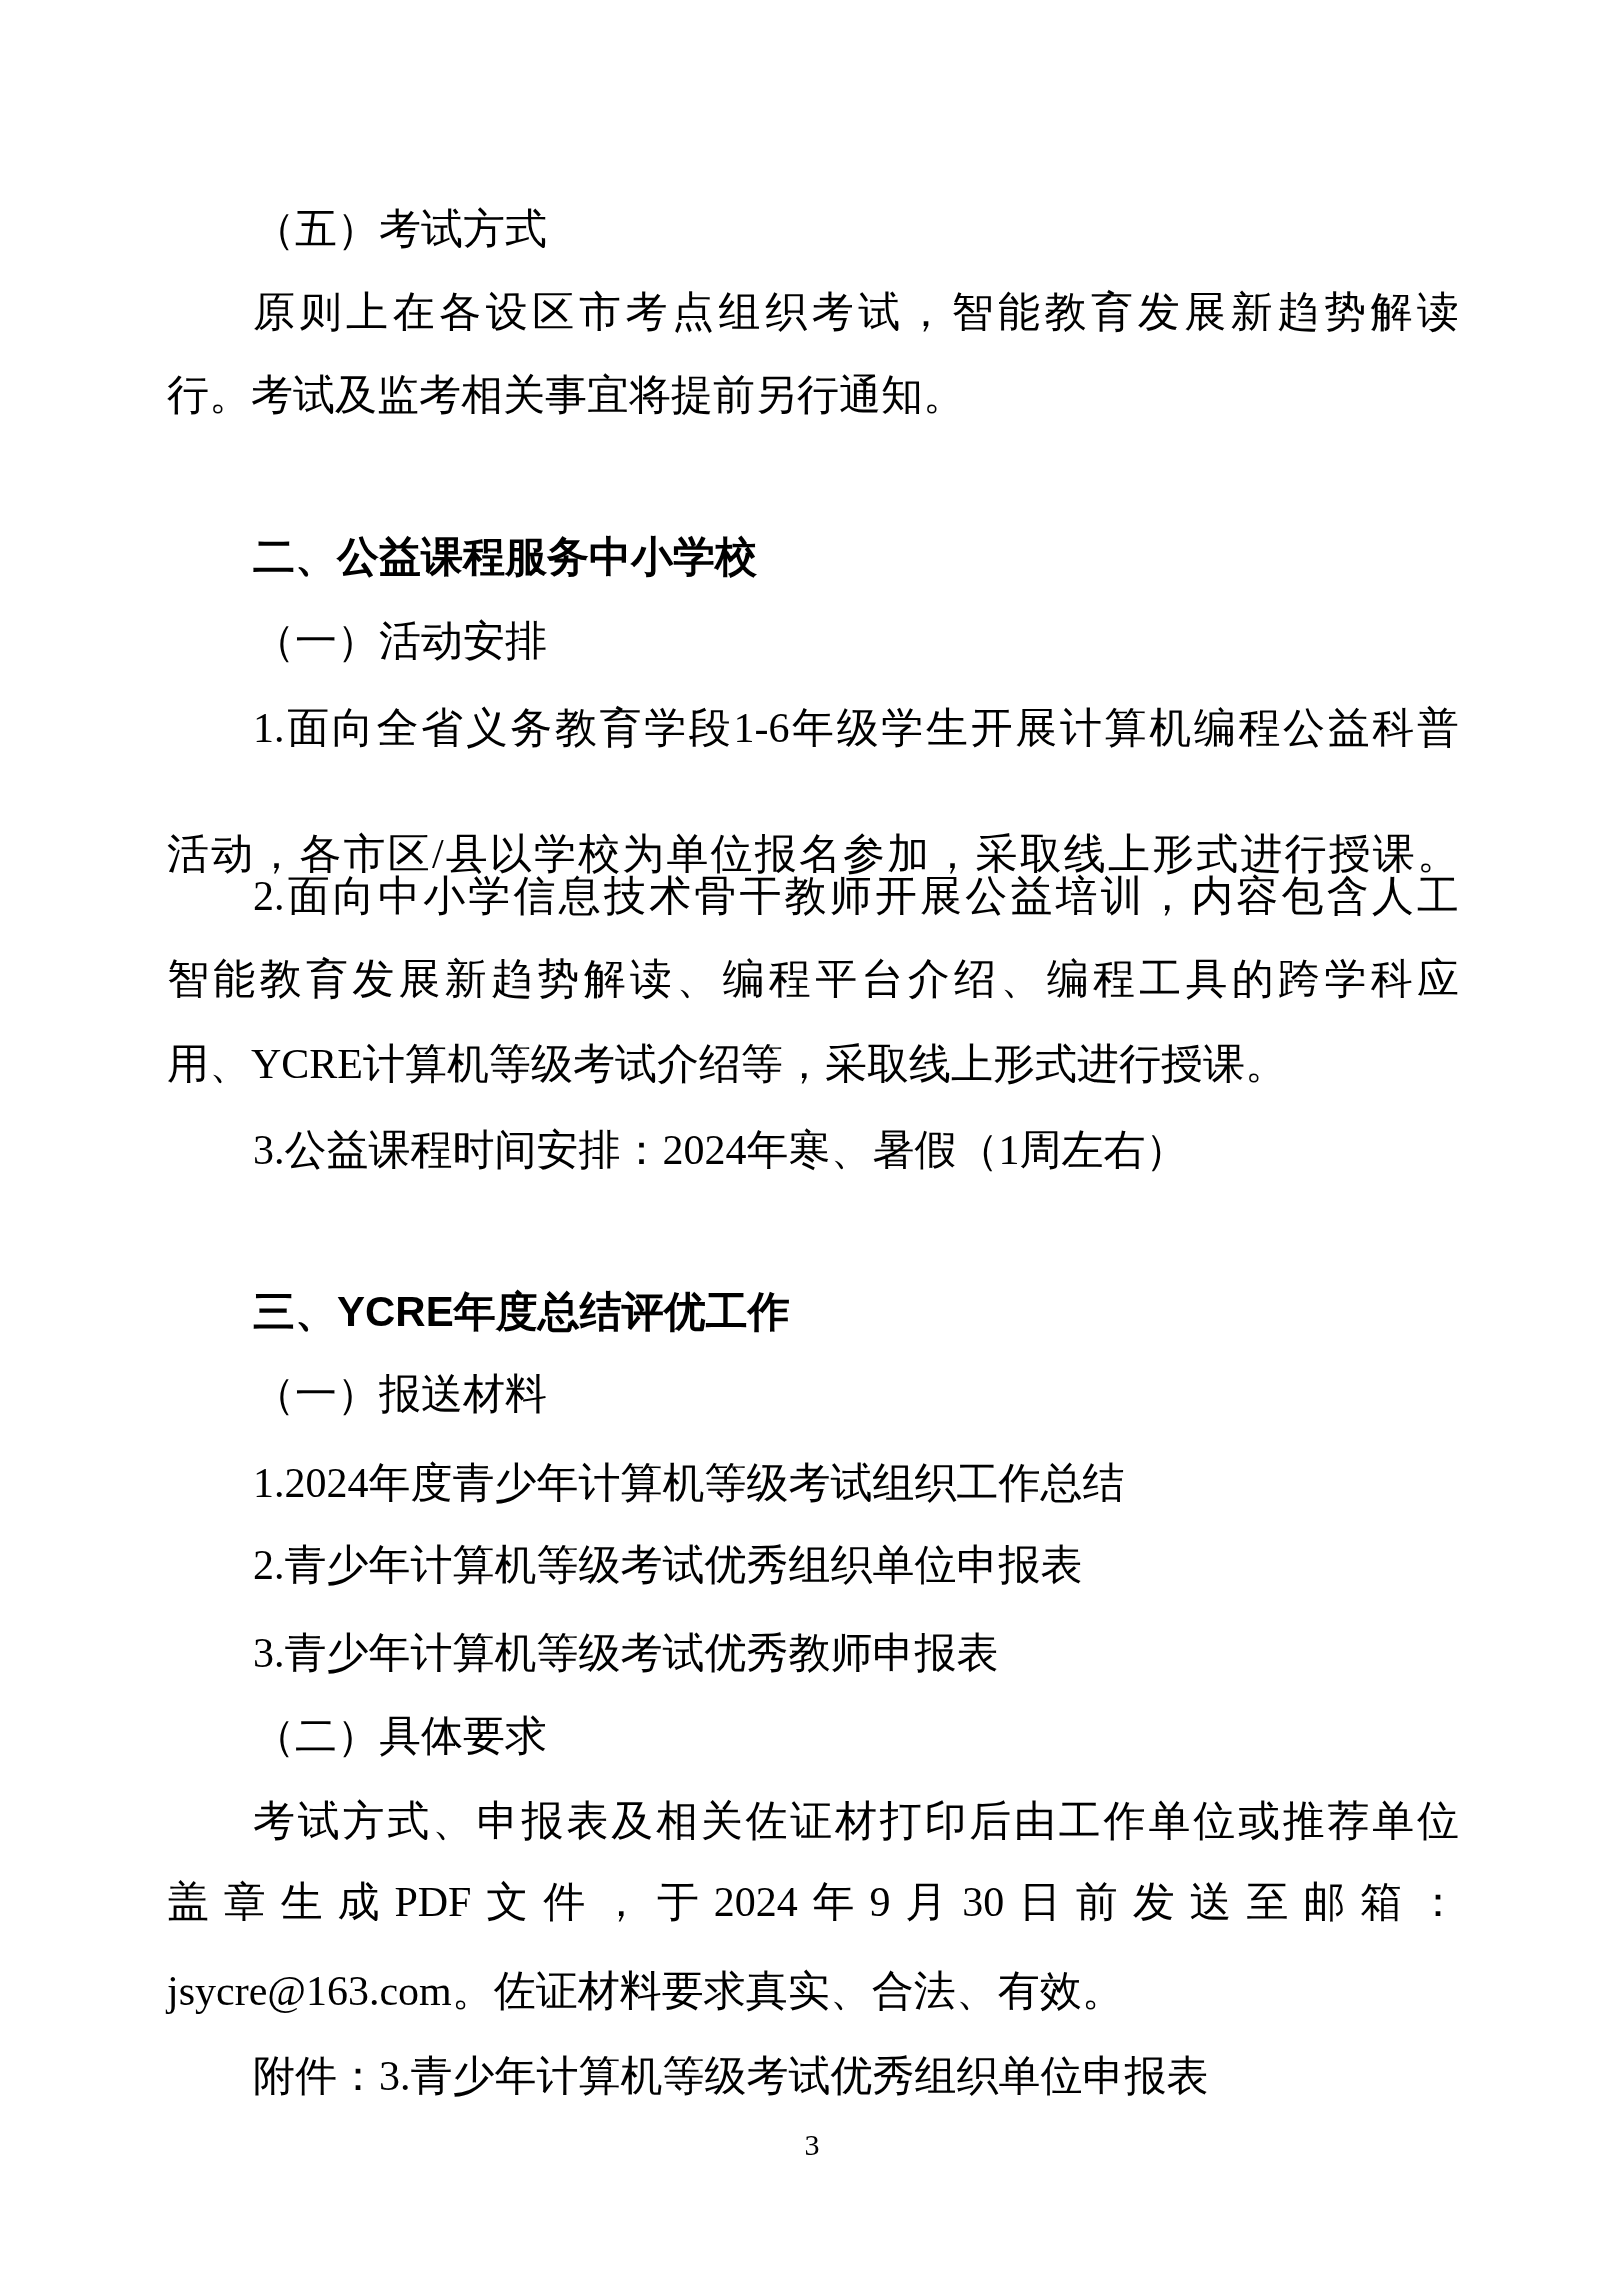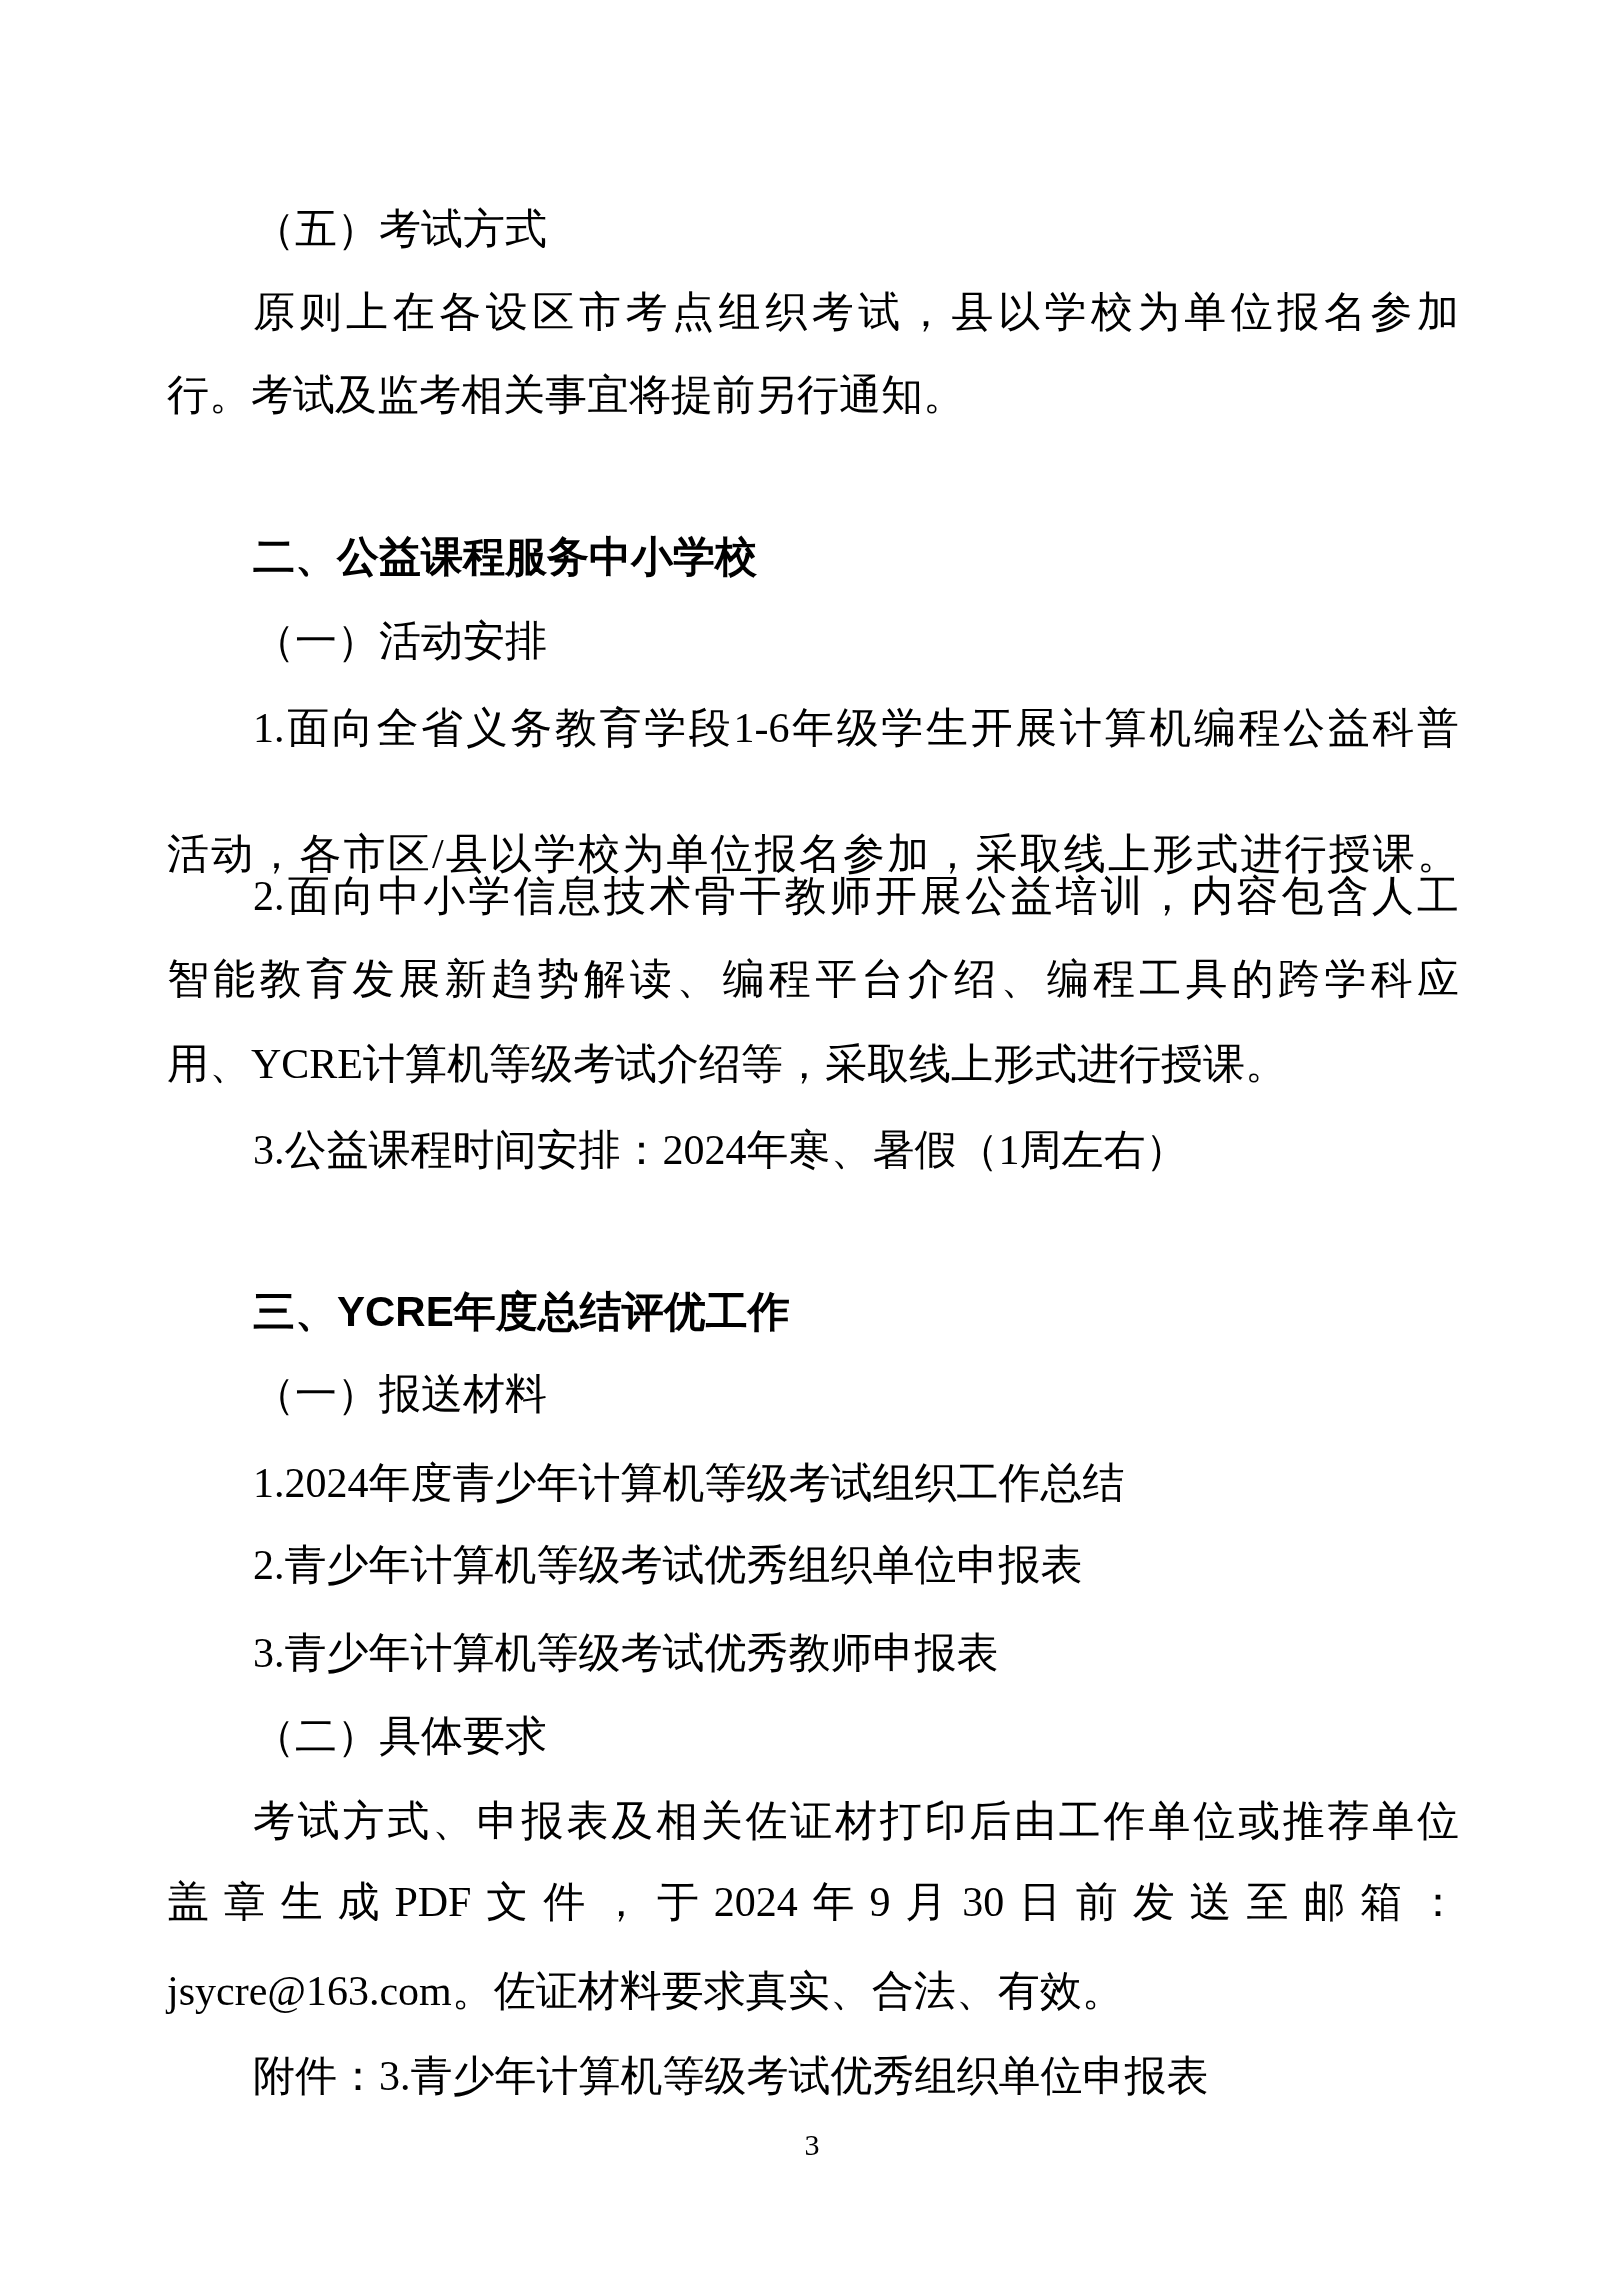--- a/index.html
+++ b/index.html
@@ -47,21 +47,21 @@
     line-height: 39px;
     font-family: "Liberation Serif", "DejaVu Serif", serif;
   }
 </style>
 </head>
 <body>
 
 <div class="page">
 
   <div class="line indent" style="top:187px">（五）考试方式</div>
-  <div class="line indent fill" style="top:270px">原则上在各设区市考点组织考试，县以学校为单位报名参加</div>
+  <div class="line indent fill" style="top:270px">原则上在各设区市考点组织考试，智能教育发展新趋势解读</div>
   <div class="line" style="top:353px">行。考试及监考相关事宜将提前另行通知。</div>
 
   <div class="line indent heading" style="top:514px">二、公益课程服务中小学校</div>
   <div class="line indent" style="top:599px">（一）活动安排</div>
   <div class="line indent fill" style="top:686px">1.面向全省义务教育学段1-6年级学生开展计算机编程公益科普</div>
   <div class="line fill" style="top:812px">活动，各市区/县以学校为单位报名参加，采取线上形式进行授课。</div>
   <div class="line indent fill" style="top:854px">2.面向中小学信息技术骨干教师开展公益培训，内容包含人工</div>
   <div class="line fill" style="top:937px">智能教育发展新趋势解读、编程平台介绍、编程工具的跨学科应</div>
   <div class="line" style="top:1022px">用、YCRE计算机等级考试介绍等，采取线上形式进行授课。</div>
   <div class="line indent" style="top:1108px">3.公益课程时间安排：2024年寒、暑假（1周左右）</div>

